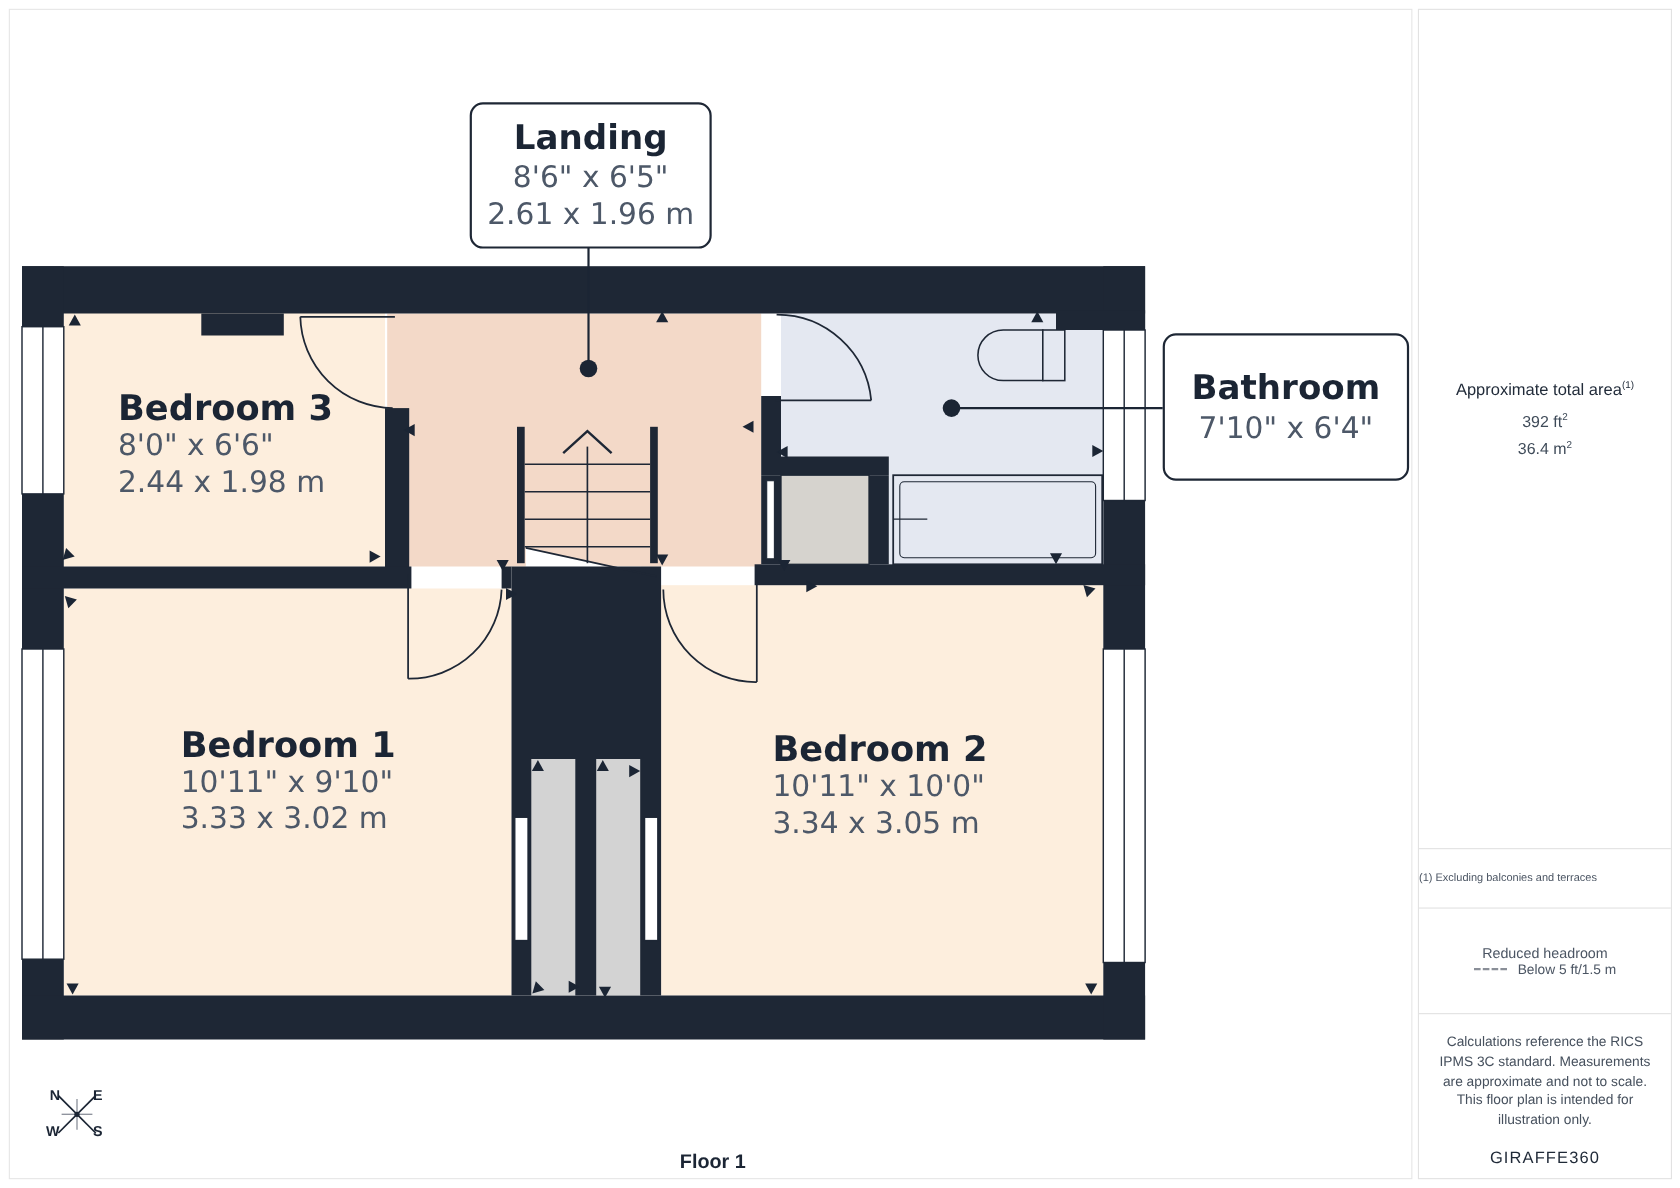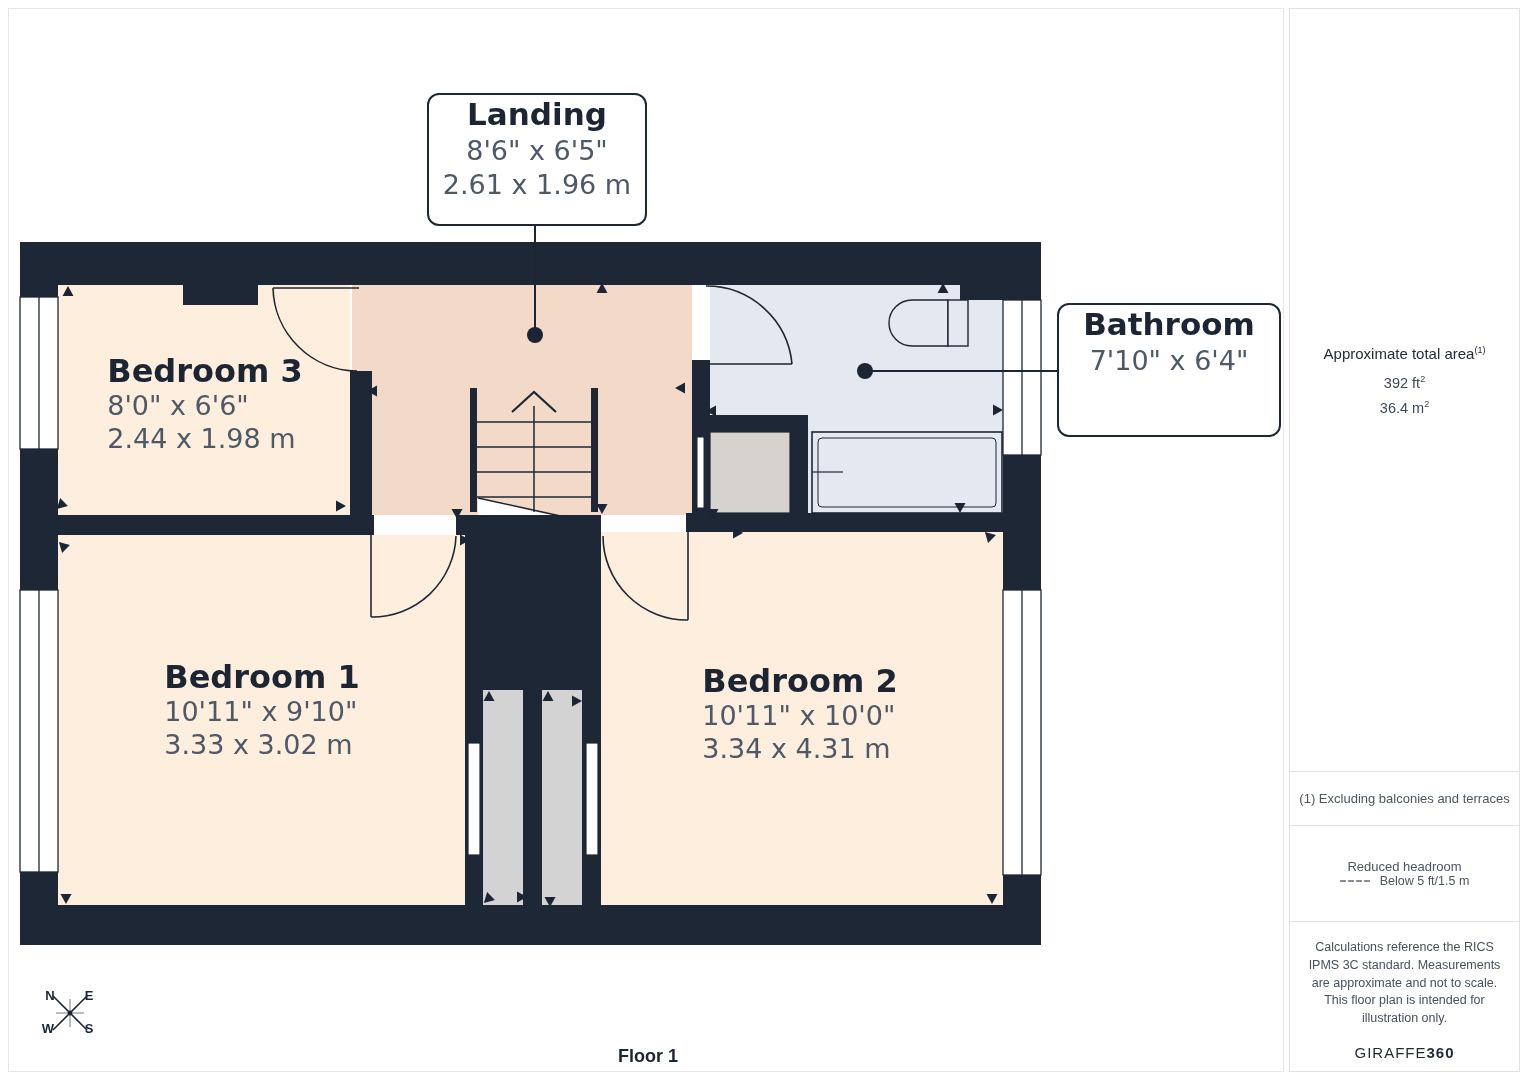--- a/index.html
+++ b/index.html
@@ -15,44 +15,44 @@
   .sidebar{left:1289px;top:8px;width:229px;height:1062px;border:1px solid #e2e2e2;background:#fff;}
   
   .plan-svg{left:0;top:0;}
   
   .room-label{transform:translate(-50%,-50%);white-space:nowrap;
     font-family:"DejaVu Sans","Liberation Sans",sans-serif;}
   .room-label .rname{font-size:32px;font-weight:700;color:#1b2534;line-height:1.2;}
   .room-label .rdim{font-size:27px;color:#4d5868;line-height:1.22;}
   
   .callout{background:#fff;border:2px solid #1e2735;border-radius:12px;text-align:center;
-    display:flex;flex-direction:column;justify-content:flex-start;white-space:nowrap;
+    display:flex;flex-direction:column;justify-content:center;white-space:nowrap;
     font-family:"DejaVu Sans","Liberation Sans",sans-serif;}
   .callout .rname{font-size:31px;font-weight:700;color:#1b2534;line-height:1.25;}
   .callout .rdim{font-size:27px;color:#4d5868;line-height:1.25;}
   
   .compass-letter{font-size:13px;font-weight:700;color:#1b2534;width:16px;text-align:center;}
   .floor-label{width:120px;text-align:center;font-size:18px;font-weight:700;color:#1b2534;}
   
   .sb-sec{position:absolute;left:0;width:100%;box-sizing:border-box;}
   .sb-area{top:0;height:762px;display:flex;flex-direction:column;align-items:center;padding-top:336px;}
   .sb-area-title{font-size:15px;font-weight:400;color:#222c3a;margin-bottom:9px;}
   .sb-area-title sup{font-size:9px;}
   .sb-val{font-size:14.5px;color:#3e4a58;line-height:1.75;text-align:right;}
   .sb-val sup{font-size:9px;}
-  .sb-footnote{top:762px;height:54px;border-top:1px solid #e2e2e2;display:flex;align-items:center;justify-content:center;
-    font-size:13px;color:#4b5563;}
+  .sb-footnote{top:762px;height:54px;border-top:1px solid #e2e2e2;display:flex;align-items:center;justify-content:flex-start;
+    font-size:10px;color:#4b5563;}
   .sb-headroom{top:816px;height:96px;border-top:1px solid #e2e2e2;display:flex;flex-direction:column;align-items:center;justify-content:center;
     font-size:13px;color:#4b5563;}
   .sb-headroom .hr-row{margin-top:0;display:flex;align-items:center;font-size:12.5px;}
   .dash-swatch{display:inline-block;width:30px;border-top:2px dashed #8a8f98;margin-right:10px;}
   .sb-legal{top:912px;height:150px;border-top:1px solid #e2e2e2;text-align:center;padding:17px 17px 0 17px;
     font-size:12.5px;color:#46505d;line-height:1.42;}
   .sb-brand{margin-top:14px;font-size:15px;color:#1f2937;letter-spacing:1px;}
-  .sb-brand .bold{font-weight:700;}
+  .sb-brand .bold{font-weight:400;}
 </style>
 </head>
 <body>
 
 <div class="abs plan-frame"></div>
 
 <svg class="abs plan-svg" width="1283" height="1080" viewBox="0 0 1283 1080">
 
   <g>
     <rect x="58" y="282" width="292" height="233" fill="#fdeedd"></rect>
@@ -204,21 +204,21 @@
   <div class="rdim">2.44 x 1.98 m</div>
 </div>
 <div class="abs room-label" style="left:262px;top:710px;">
   <div class="rname">Bedroom 1</div>
   <div class="rdim">10'11" x 9'10"</div>
   <div class="rdim">3.33 x 3.02 m</div>
 </div>
 <div class="abs room-label" style="left:800px;top:714px;">
   <div class="rname">Bedroom 2</div>
   <div class="rdim">10'11" x 10'0"</div>
-  <div class="rdim">3.34 x 4.31 m</div>
+  <div class="rdim">3.34 x 3.05 m</div>
 </div>
 
 <div class="abs callout" style="left:427px;top:93px;width:216px;height:129px;">
   <div class="rname">Landing</div>
   <div class="rdim">8'6" x 6'5"</div>
   <div class="rdim">2.61 x 1.96 m</div>
 </div>
 <div class="abs callout" style="left:1057px;top:303px;width:220px;height:130px;">
   <div class="rname">Bathroom</div>
   <div class="rdim">7'10" x 6'4"</div>

